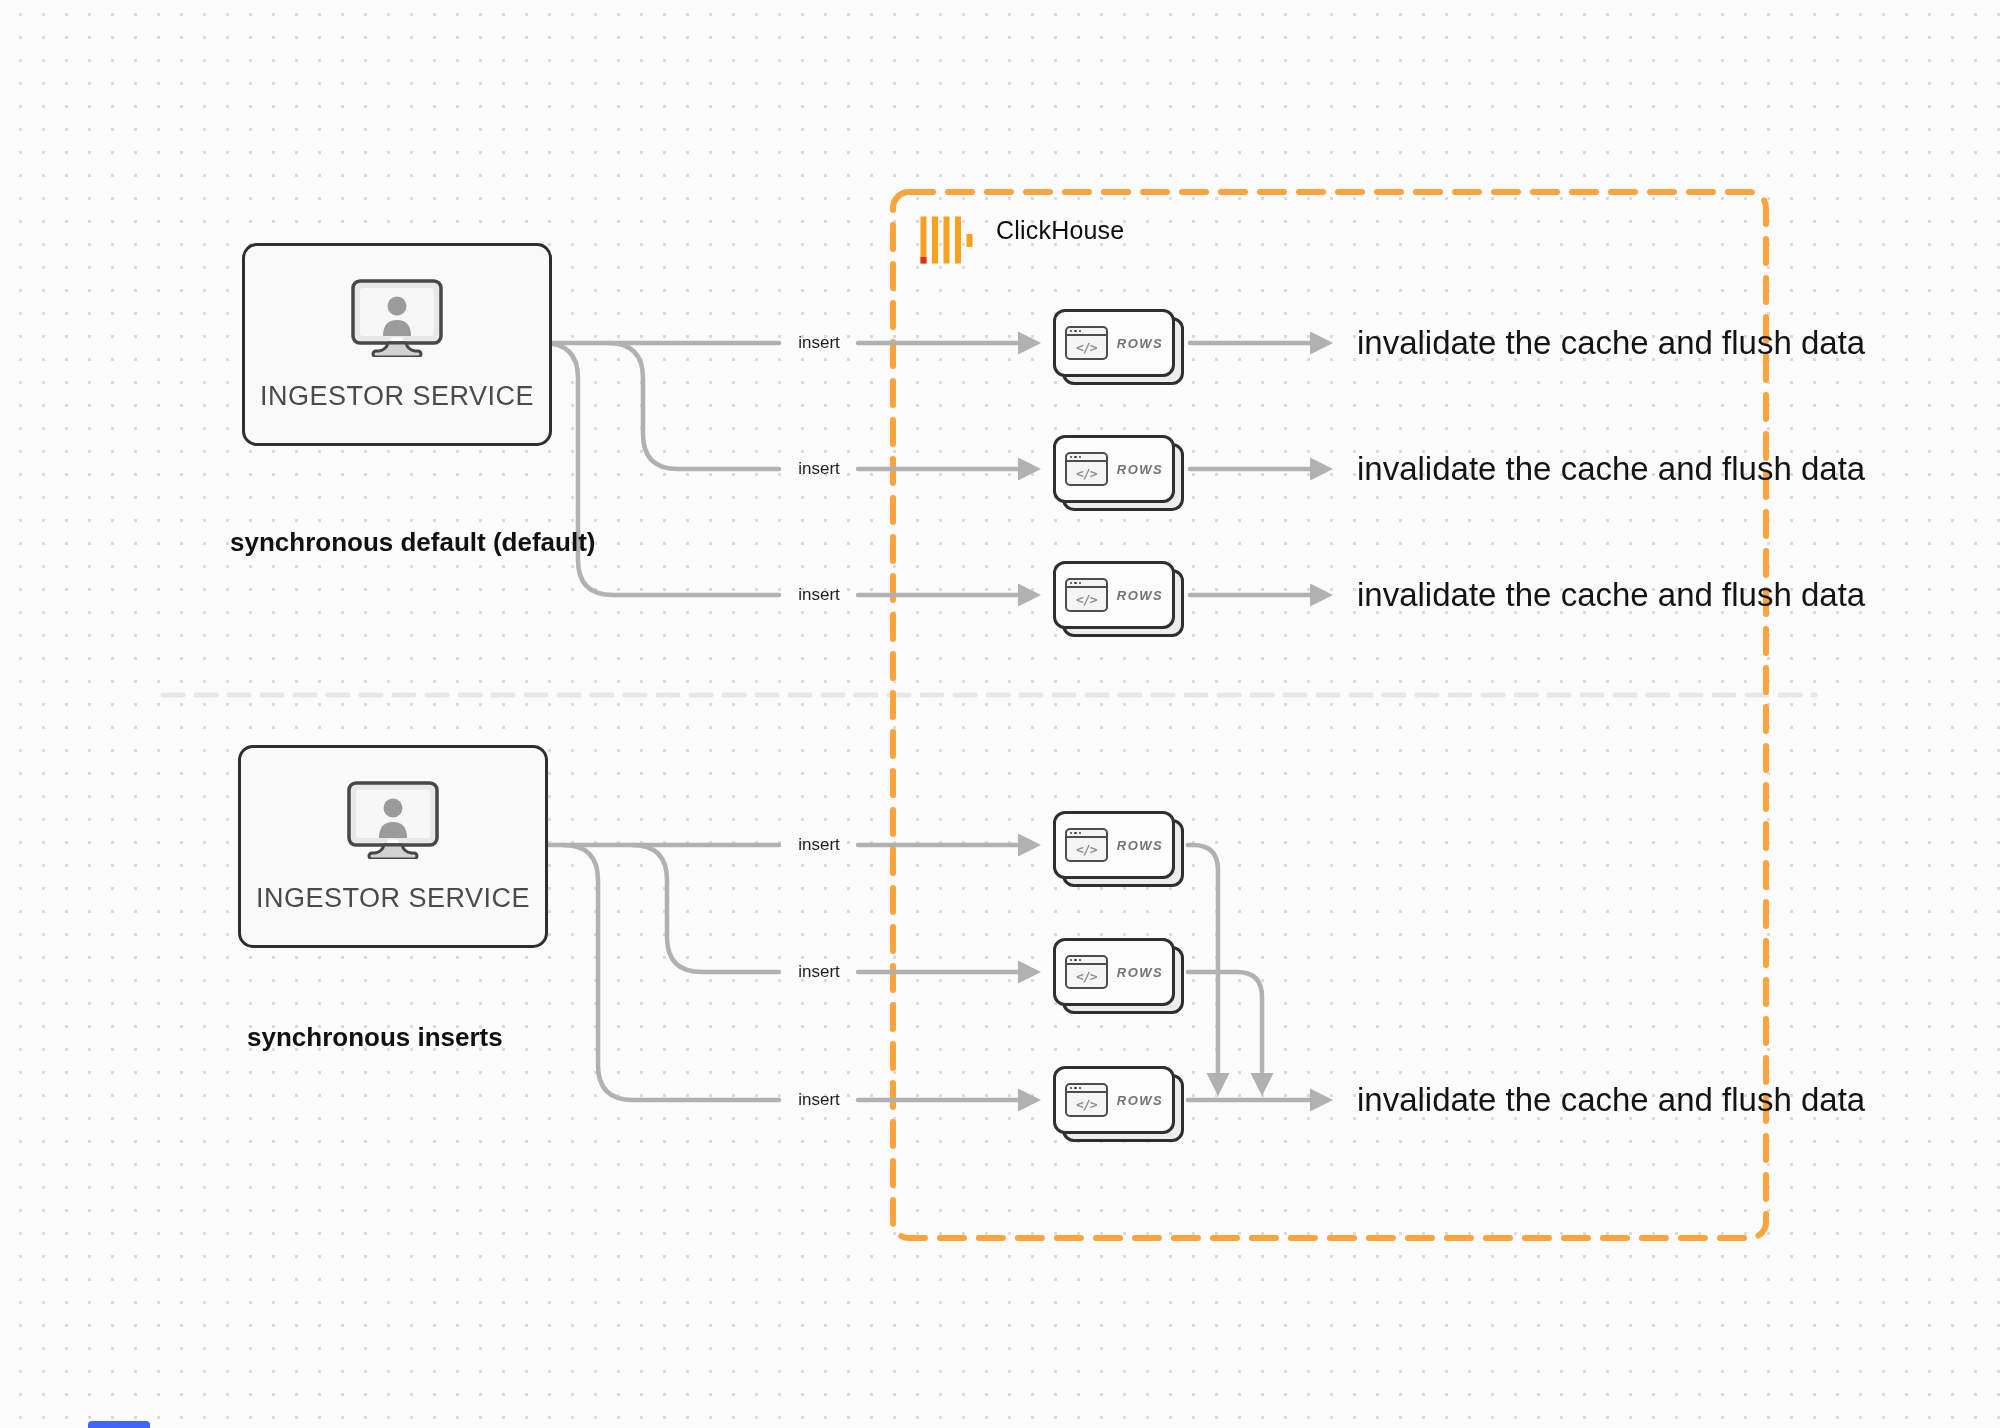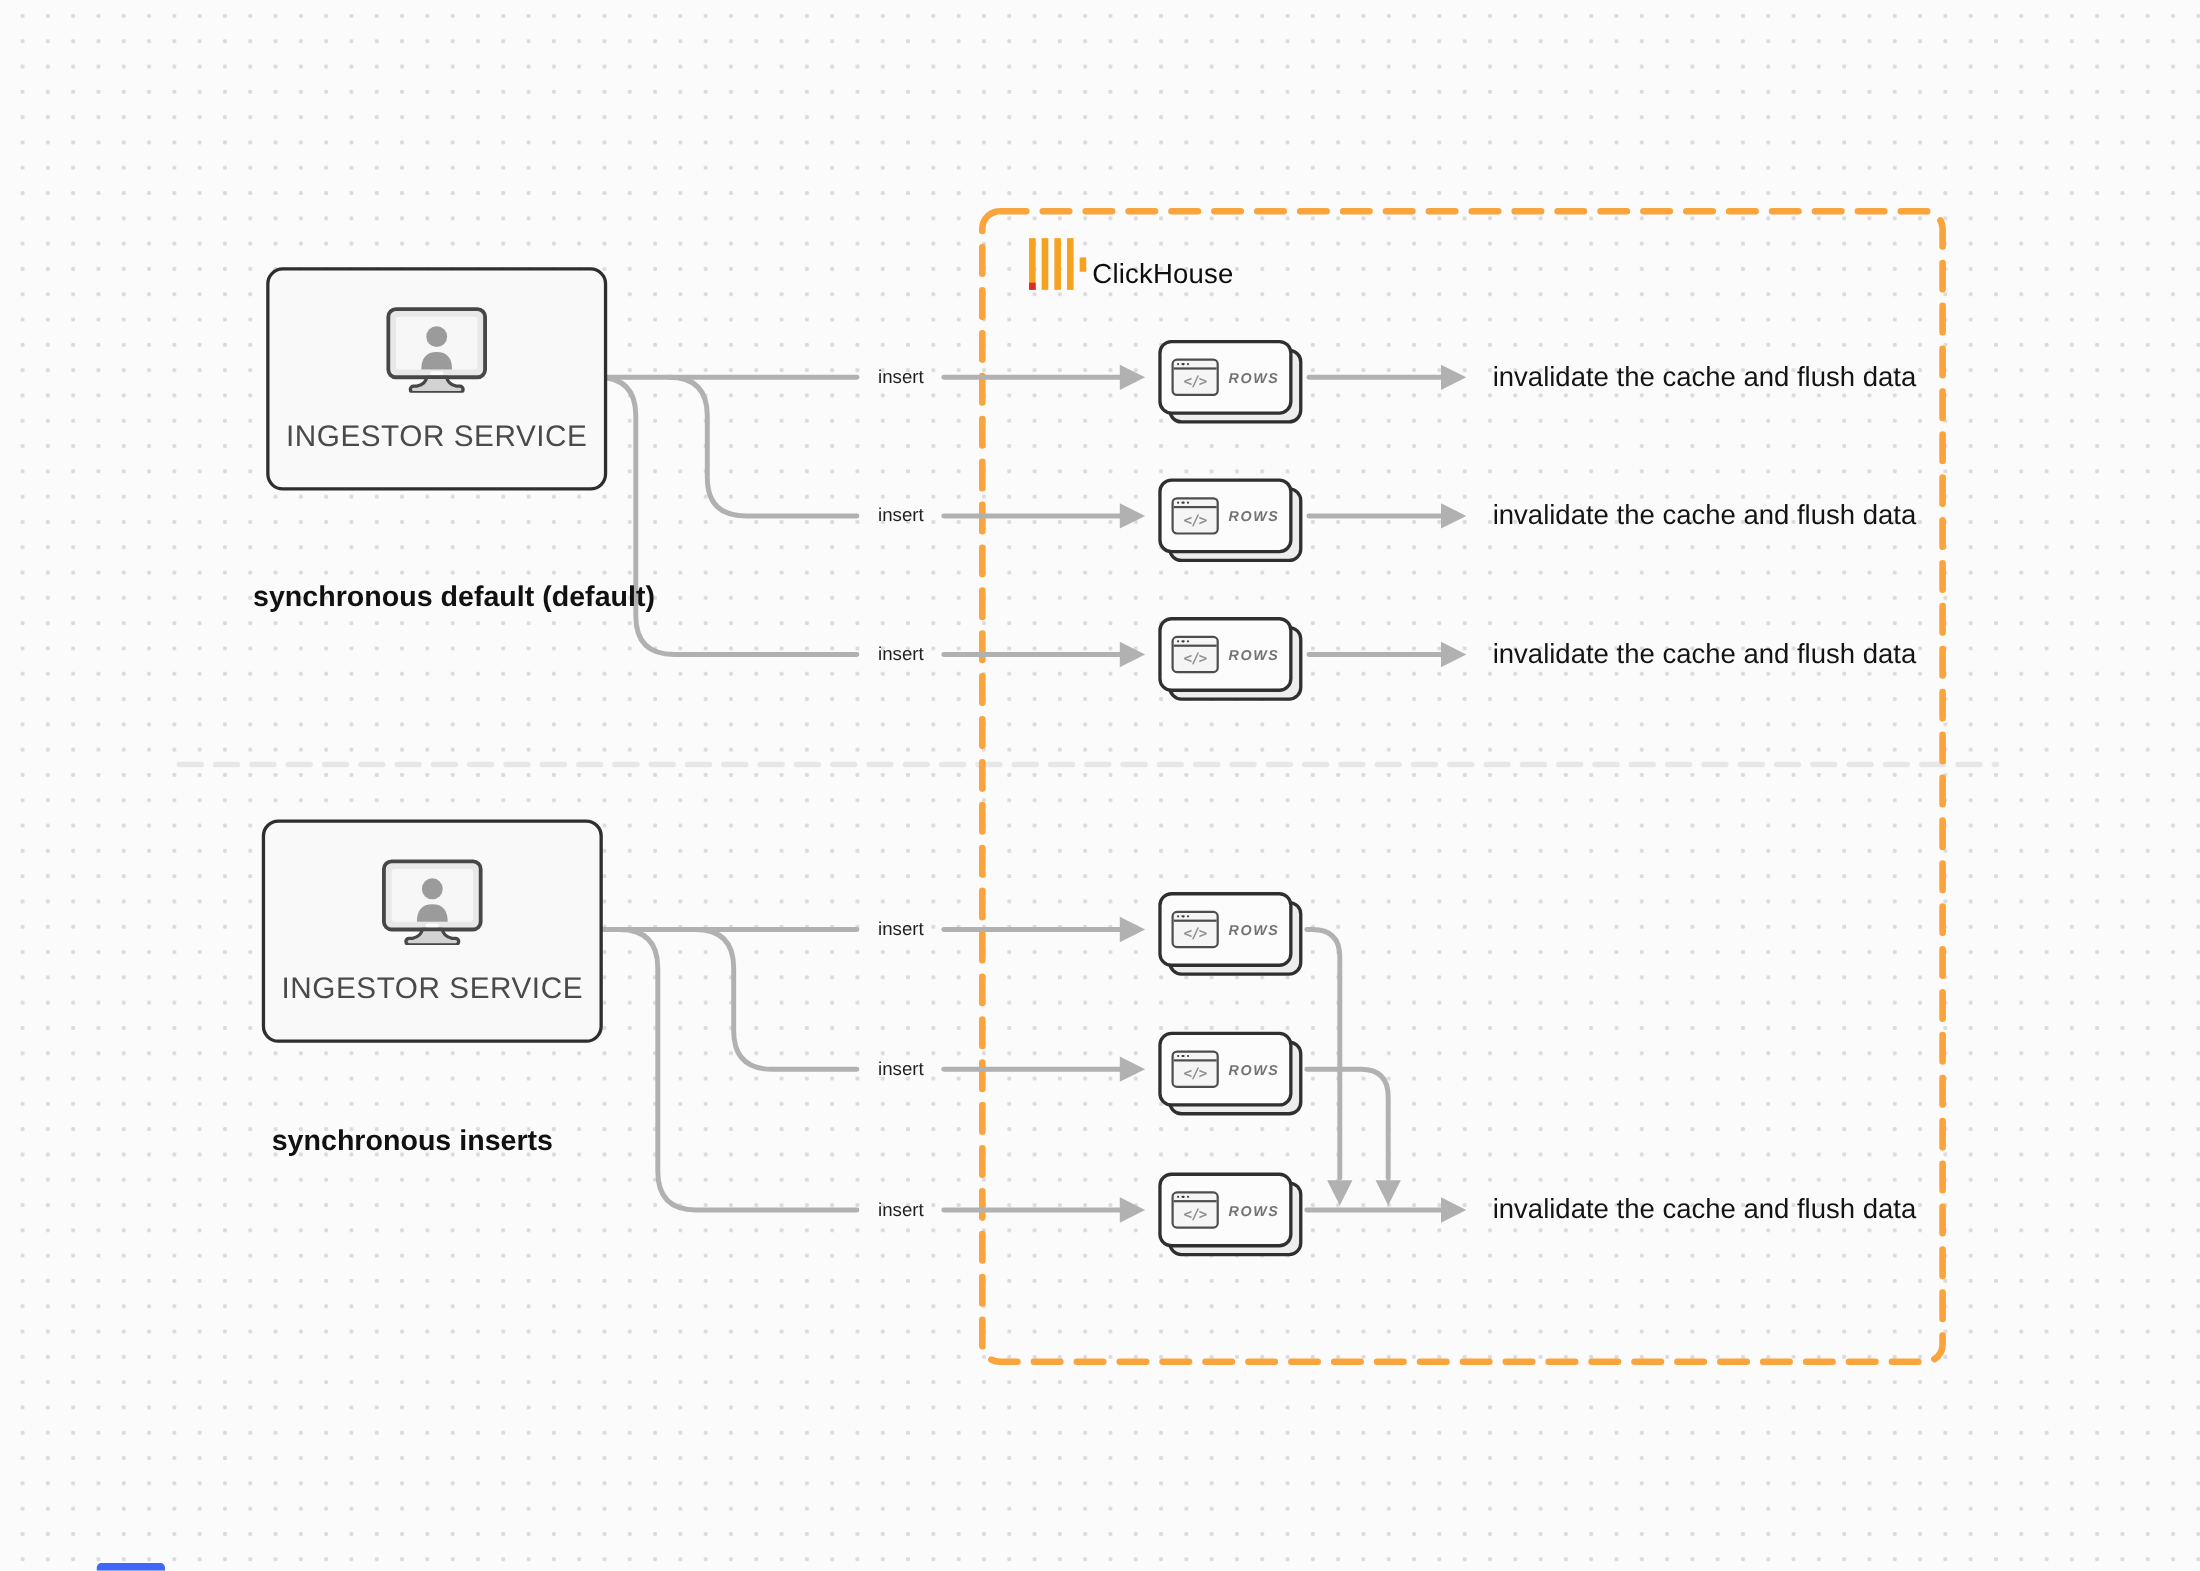--- a/index.html
+++ b/index.html
@@ -28,21 +28,21 @@
   }
   .caption{
     position:absolute;z-index:2;font-size:26px;font-weight:bold;color:#111;
     transform:translateY(-50%);white-space:nowrap;
   }
   .insert-label{
     position:absolute;z-index:2;font-size:17px;color:#1E1E1E;
     transform:translate(-50%,-50%);white-space:nowrap;
   }
   .result-label{
-    position:absolute;z-index:2;font-size:25px;color:#141414;
+    position:absolute;z-index:2;font-size:33px;color:#141414;
     transform:translateY(-50%);white-space:nowrap;
   }
 
   .rows-card{position:absolute;z-index:2;width:131px;height:76px;}
   .card-back{
     position:absolute;left:9px;top:8px;width:122px;height:68px;
     background:#EDEDED;border:3px solid #2F2F2F;border-radius:12px;
   }
   .card-front{
     position:absolute;left:0;top:0;width:122px;height:68px;
@@ -61,21 +61,21 @@
     flex:1;display:flex;align-items:center;justify-content:center;
     font-family:"DejaVu Sans Mono", monospace;font-size:13px;font-weight:bold;
     color:#8E8E8E;letter-spacing:-1px;
   }
   .rows-text{
     font-style:italic;font-weight:600;font-size:13px;letter-spacing:1.5px;color:#737373;
   }
 
   .brand{
     position:absolute;z-index:2;left:920px;top:216px;height:48px;
-    display:flex;align-items:flex-end;gap:5px;margin-left:15px;
+    display:flex;align-items:flex-start;gap:23px;
   }
   .brand-label{font-size:25px;font-weight:500;color:#0D0D0D;letter-spacing:0.2px;}
 
   .clipped-blue{
     position:absolute;z-index:3;left:88px;top:1421px;width:62px;height:10px;
     background:#3E66F8;border-radius:4px 4px 0 0;
   }
 </style>
 </head>
 <body>

